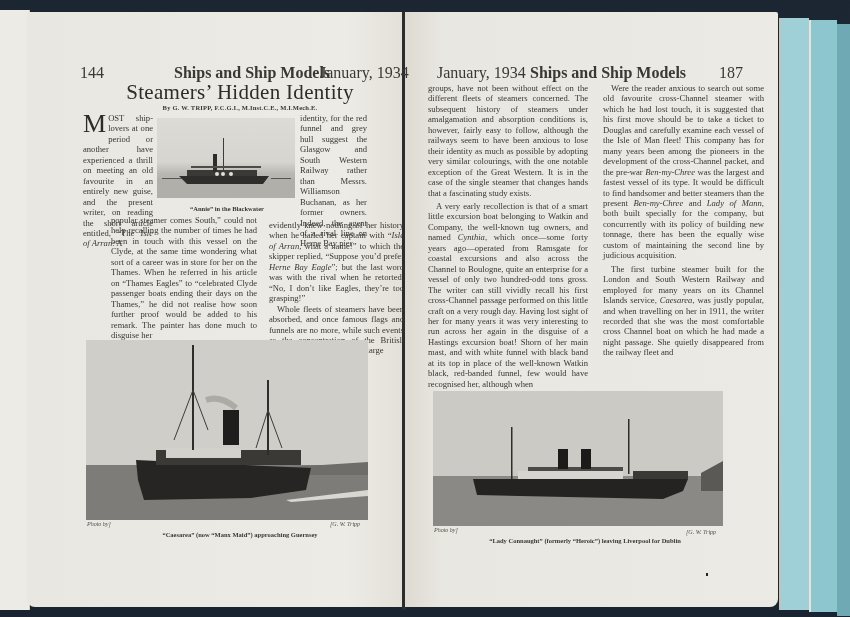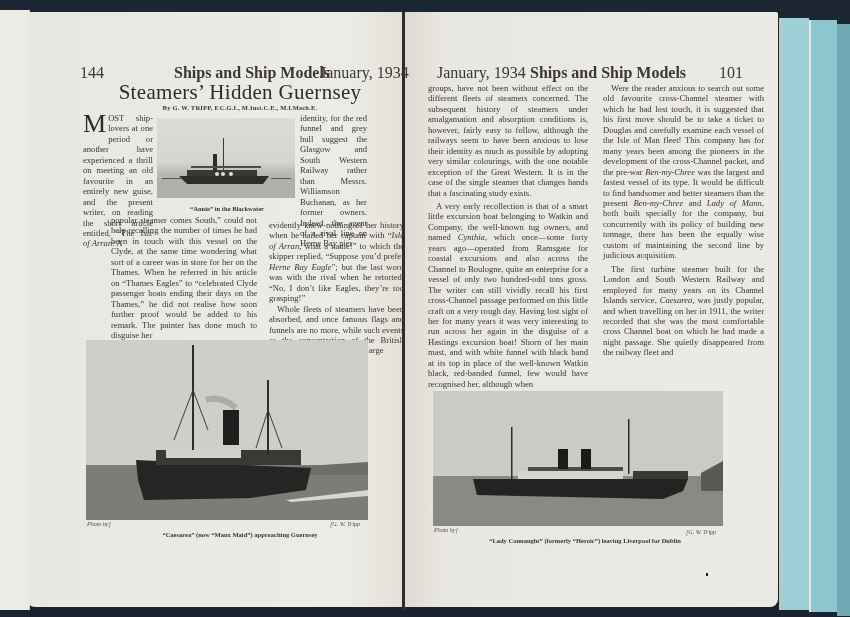--- a/index.html
+++ b/index.html
@@ -55,21 +55,21 @@
 <div class="cover-left"></div>
 
 <div class="page page-left"></div>
 <div class="gutter"></div>
 <div class="page page-right"></div>
 
 <span class="run-head" style="left:80px;">144</span>
 <span class="run-head rh-bold" style="left:174px;">Ships and Ship Models</span>
 <span class="run-head" style="left:320px;">January, 1934</span>
 
-<div class="title">Steamers’ Hidden Guernsey</div>
+<div class="title">Steamers’ Hidden Identity</div>
 <div class="byline">By G. W. TRIPP, F.C.G.I., M.Inst.C.E., M.I.Mech.E.</div>
 
 <div class="col" style="left:83px; top:113px; width:70px;">
   <p class="noindent"><span class="dropcap">M</span><span>OST ship-lovers at one period or another have experienced a thrill on meeting an old favourite in an entirely new guise, and the present writer, on reading the short article entitled, “The </span><i>Isle of Arran</i><span>: A</span></p>
 </div>
 
 <div class="photo" style="left:157px; top:118px; width:138px; height:80px; background: linear-gradient(180deg,#dcdbd6 0%,#d6d5d0 55%,#b8b7b2 70%,#a9a8a3 100%);">
   <svg width="138" height="80" viewBox="0 0 138 80">
     <rect x="0" y="60" width="138" height="20" fill="#b0afaa"></rect>
     <path d="M22 58 L112 58 L106 66 L30 66 Z" fill="#2e2d2b"></path>
@@ -114,21 +114,21 @@
     <path d="M120 60 Q135 55 150 68" stroke="#8a8985" stroke-width="6" fill="none" opacity="0.5"></path>
     <path d="M200 160 L282 150 L282 156 L205 162 Z" fill="#d8d7d2"></path>
   </svg>
 </div>
 <span class="credit-l" style="left:87px; top:521px;">Photo by]</span>
 <span class="credit-r" style="left:330px; top:521px;">[G. W. Tripp</span>
 <div class="caption" style="left:120px; top:531px; width:240px;">“Caesarea” (now “Manx Maid”) approaching Guernsey</div>
 
 <span class="run-head" style="left:437px;">January, 1934</span>
 <span class="run-head rh-bold" style="left:530px;">Ships and Ship Models</span>
-<span class="run-head" style="left:719px;">101</span>
+<span class="run-head" style="left:719px;">187</span>
 
 <div class="col" style="left:428px; top:83px; width:160px;">
   <p class="noindent">groups, have not been without effect on the different fleets of steamers concerned. The subsequent history of steamers under amalgamation and absorption conditions is, however, fairly easy to follow, although the railways seem to have been anxious to lose their identity as much as possible by adopting very similar colourings, with the one notable exception of the Great Western. It is in the case of the single steamer that changes hands that a fascinating study exists.</p>
   <p style="margin-top:3px;"><span>A very early recollection is that of a smart little excursion boat belonging to Watkin and Company, the well-known tug owners, and named </span><i>Cynthia</i><span>, which once—some forty years ago—operated from Ramsgate for coastal excursions and also across the Channel to Boulogne, quite an enterprise for a vessel of only two hundred-odd tons gross. The writer can still vividly recall his first cross-Channel passage performed on this little craft on a very rough day. Having lost sight of her for many years it was very interesting to run across her again in the disguise of a Hastings excursion boat! Shorn of her main mast, and with white funnel with black band at its top in place of the well-known Watkin black, red-banded funnel, few would have recognised her, although when</span></p>
 </div>
 
 <div class="col" style="left:603px; top:83px; width:161px;">
   <p><span>Were the reader anxious to search out some old favourite cross-Channel steamer with which he had lost touch, it is suggested that his first move should be to take a ticket to Douglas and carefully examine each vessel of the Isle of Man fleet! This company has for many years been among the pioneers in the development of the cross-Channel packet, and the pre-war </span><i>Ben-my-Chree</i><span> was the largest and fastest vessel of its type. It would be difficult to find handsomer and better steamers than the present </span><i>Ben-my-Chree</i><span> and </span><i>Lady of Mann</i><span>, both built specially for the company, but concurrently with its policy of building new tonnage, there has been the equally wise custom of maintaining the second line by judicious acquisition.</span></p>
   <p style="margin-top:3px;"><span>The first turbine steamer built for the London and South Western Railway and employed for many years on its Channel Islands service, </span><i>Caesarea</i><span>, was justly popular, and when travelling on her in 1911, the writer recorded that she was the most comfortable cross Channel boat on which he had made a night passage. She quietly disappeared from the railway fleet and</span></p>
 </div>

